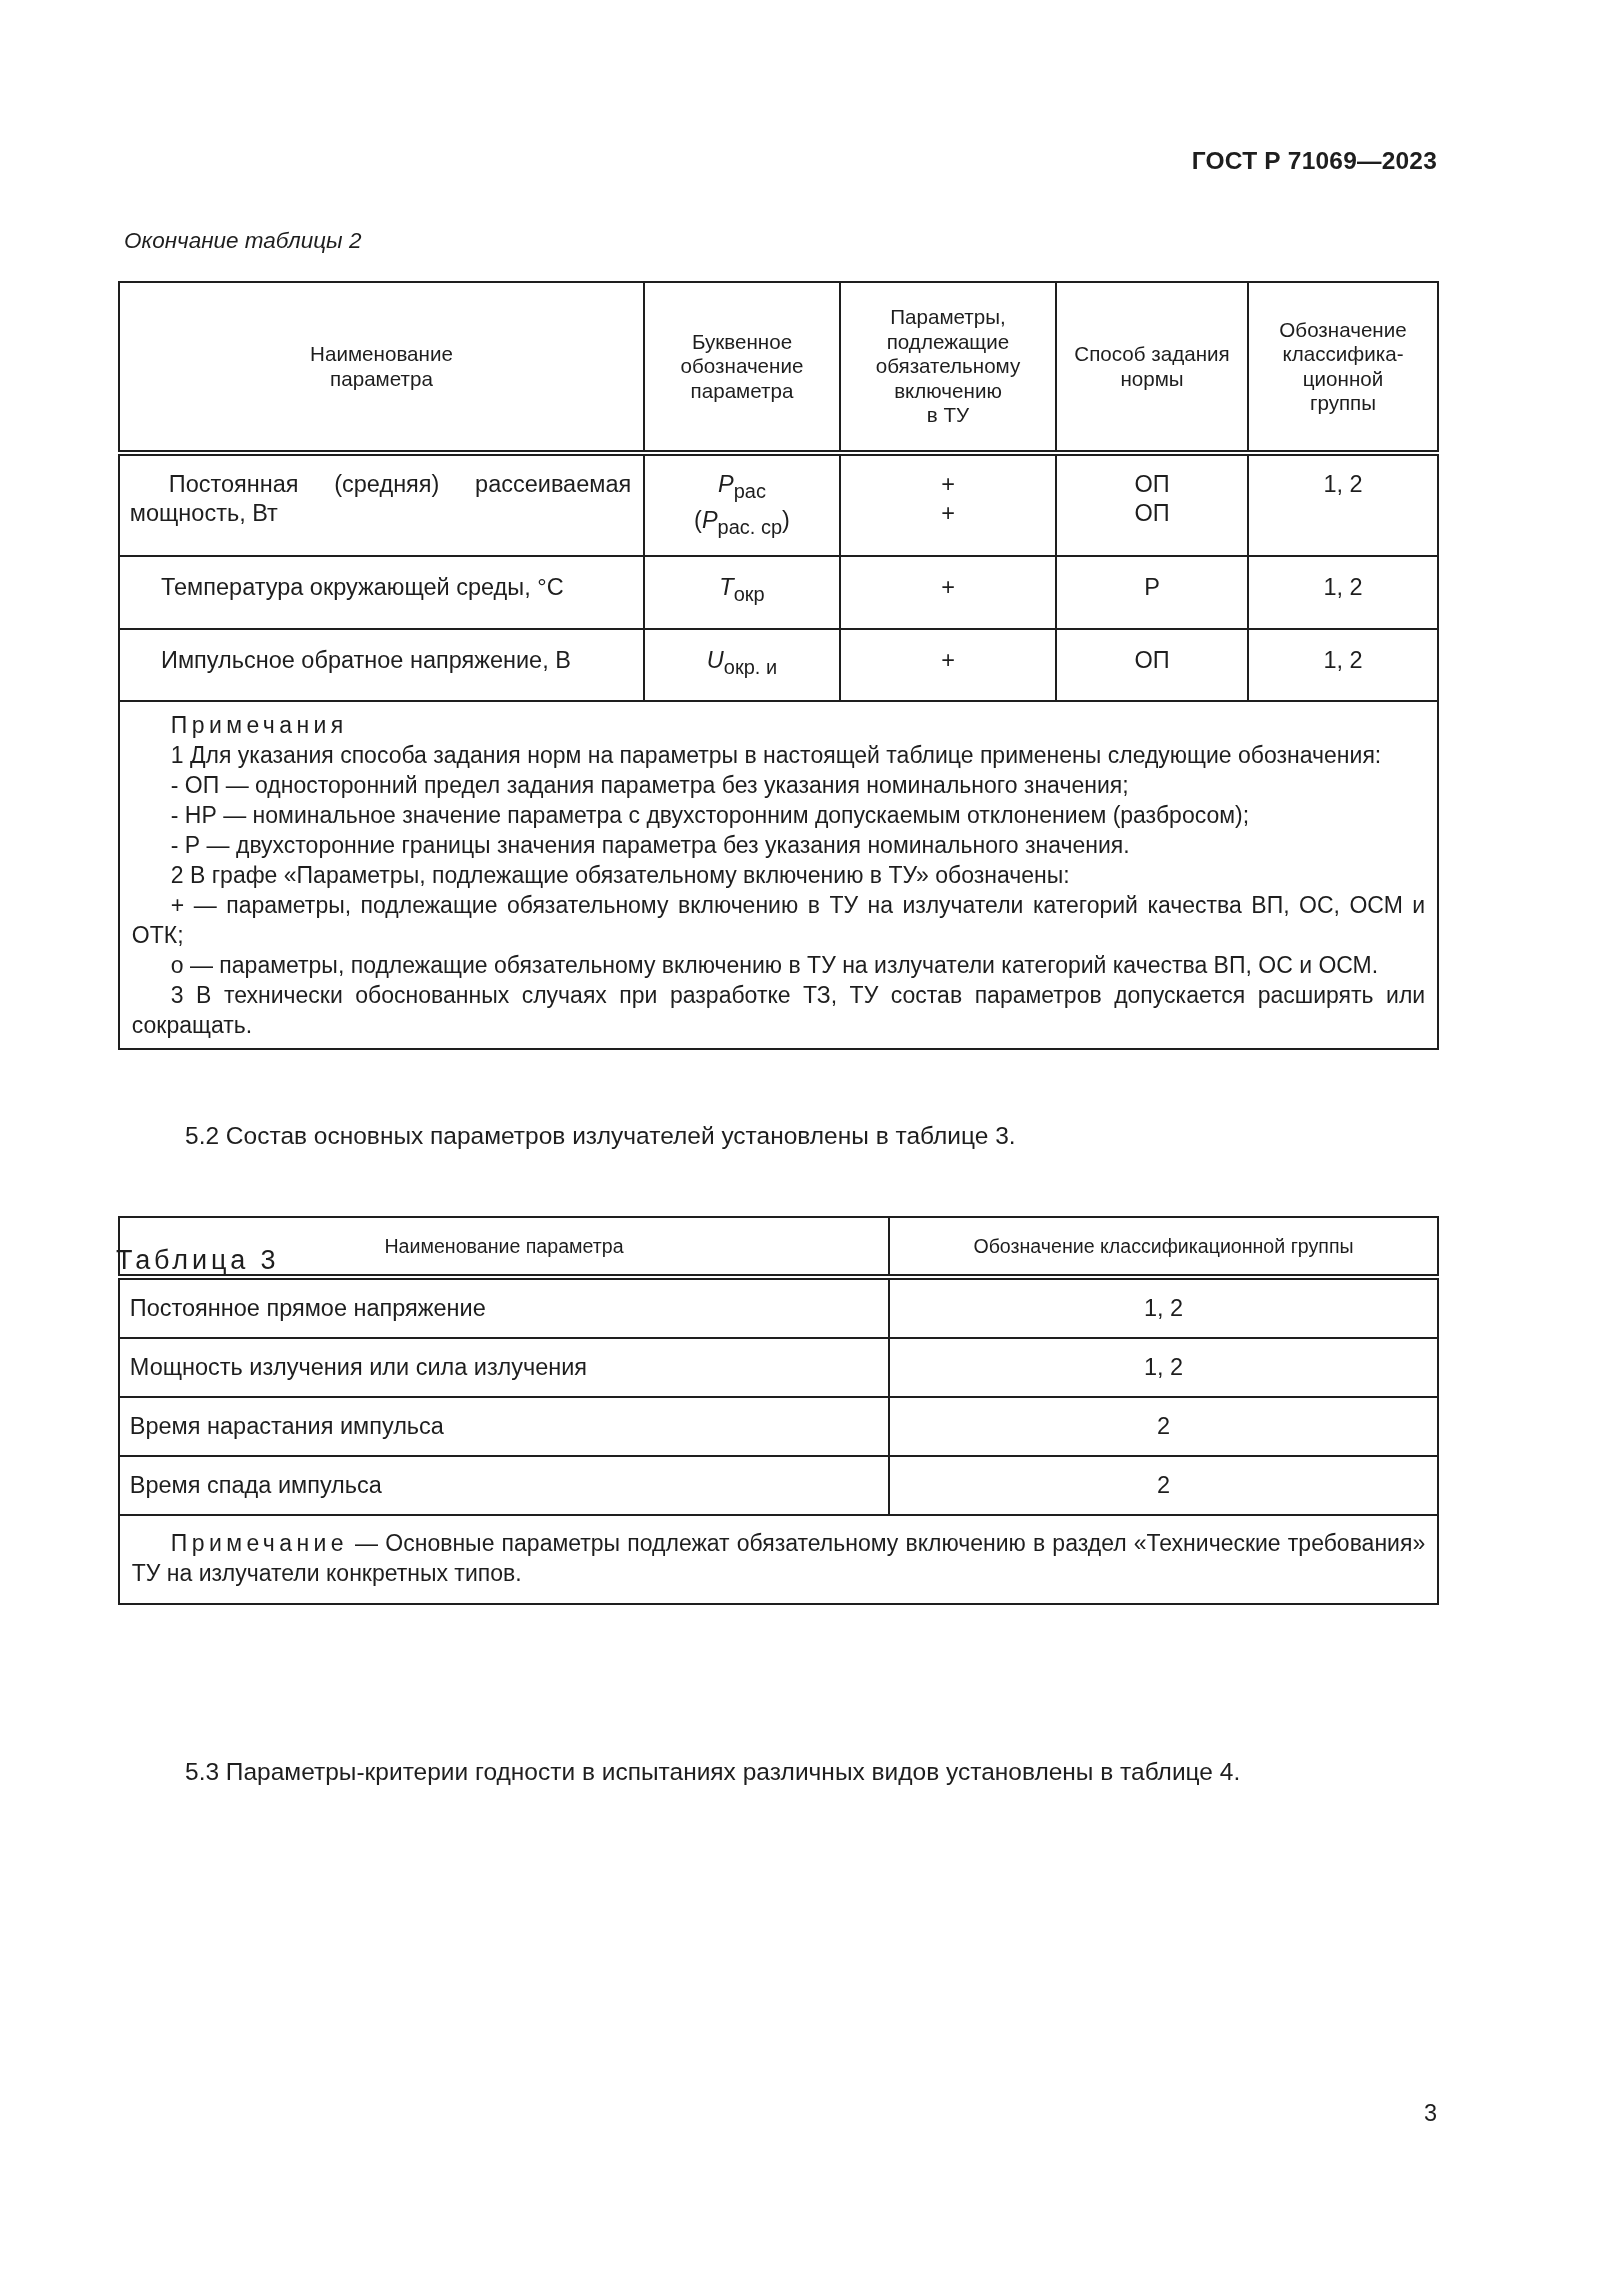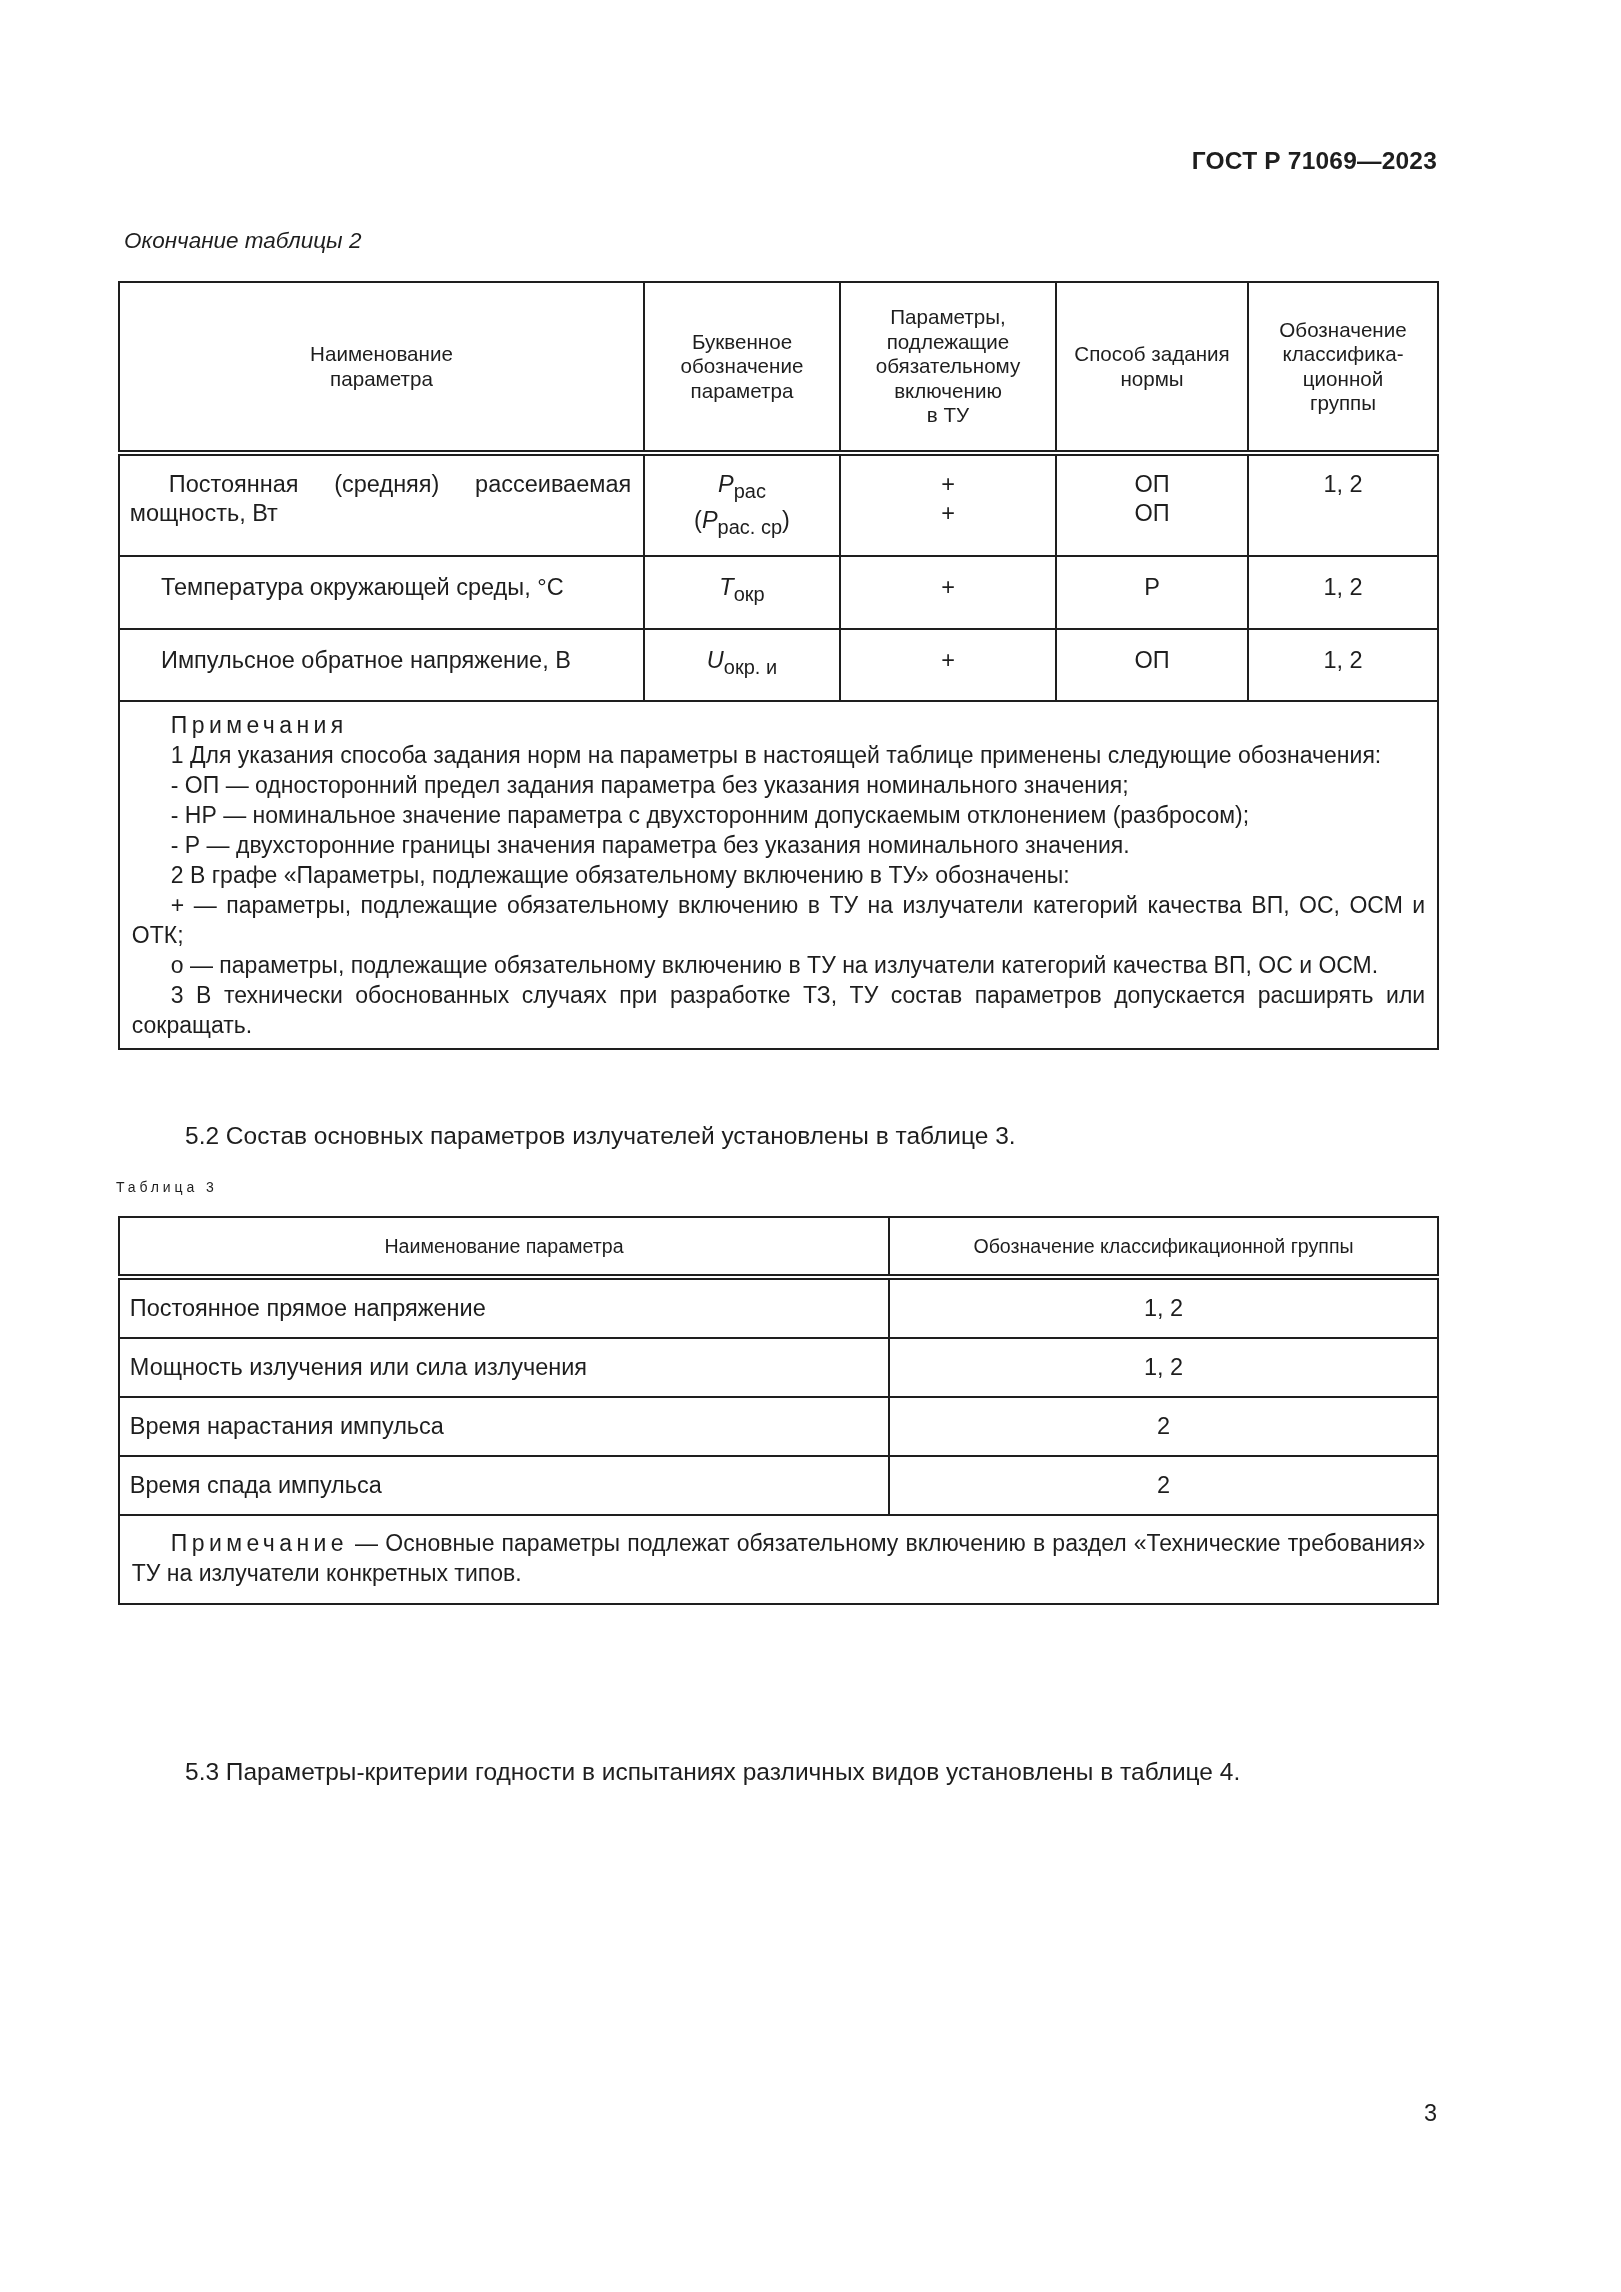--- a/index.html
+++ b/index.html
@@ -53,22 +53,22 @@
   .indent { text-indent: 39px; }
   .spaced { letter-spacing: 4.4px; }
   
   .para {
     position: absolute; left: 118px; width: 1319px;
     font-size: 24.5px; text-indent: 67px;
   }
   .p52 { top: 1122px; }
   .p53 { top: 1758px; }
   .table3-caption {
-    position: absolute; top: 1179px; left: 116px;
-    font-size: 14px; letter-spacing: 3.9px;
+    position: absolute; top: 1245px; left: 116px;
+    font-size: 27px; letter-spacing: 3.9px;
   }
   
   .t3 {
     position: absolute; left: 118px; top: 1216px; width: 1319px;
     border-collapse: collapse; table-layout: fixed;
     border: 2.9px solid #1e1e1e; font-size: 23.5px;
   }
   .t3 col.c1 { width: 770px; }
   .t3 col.c2 { width: 549px; }
   .t3 th {

